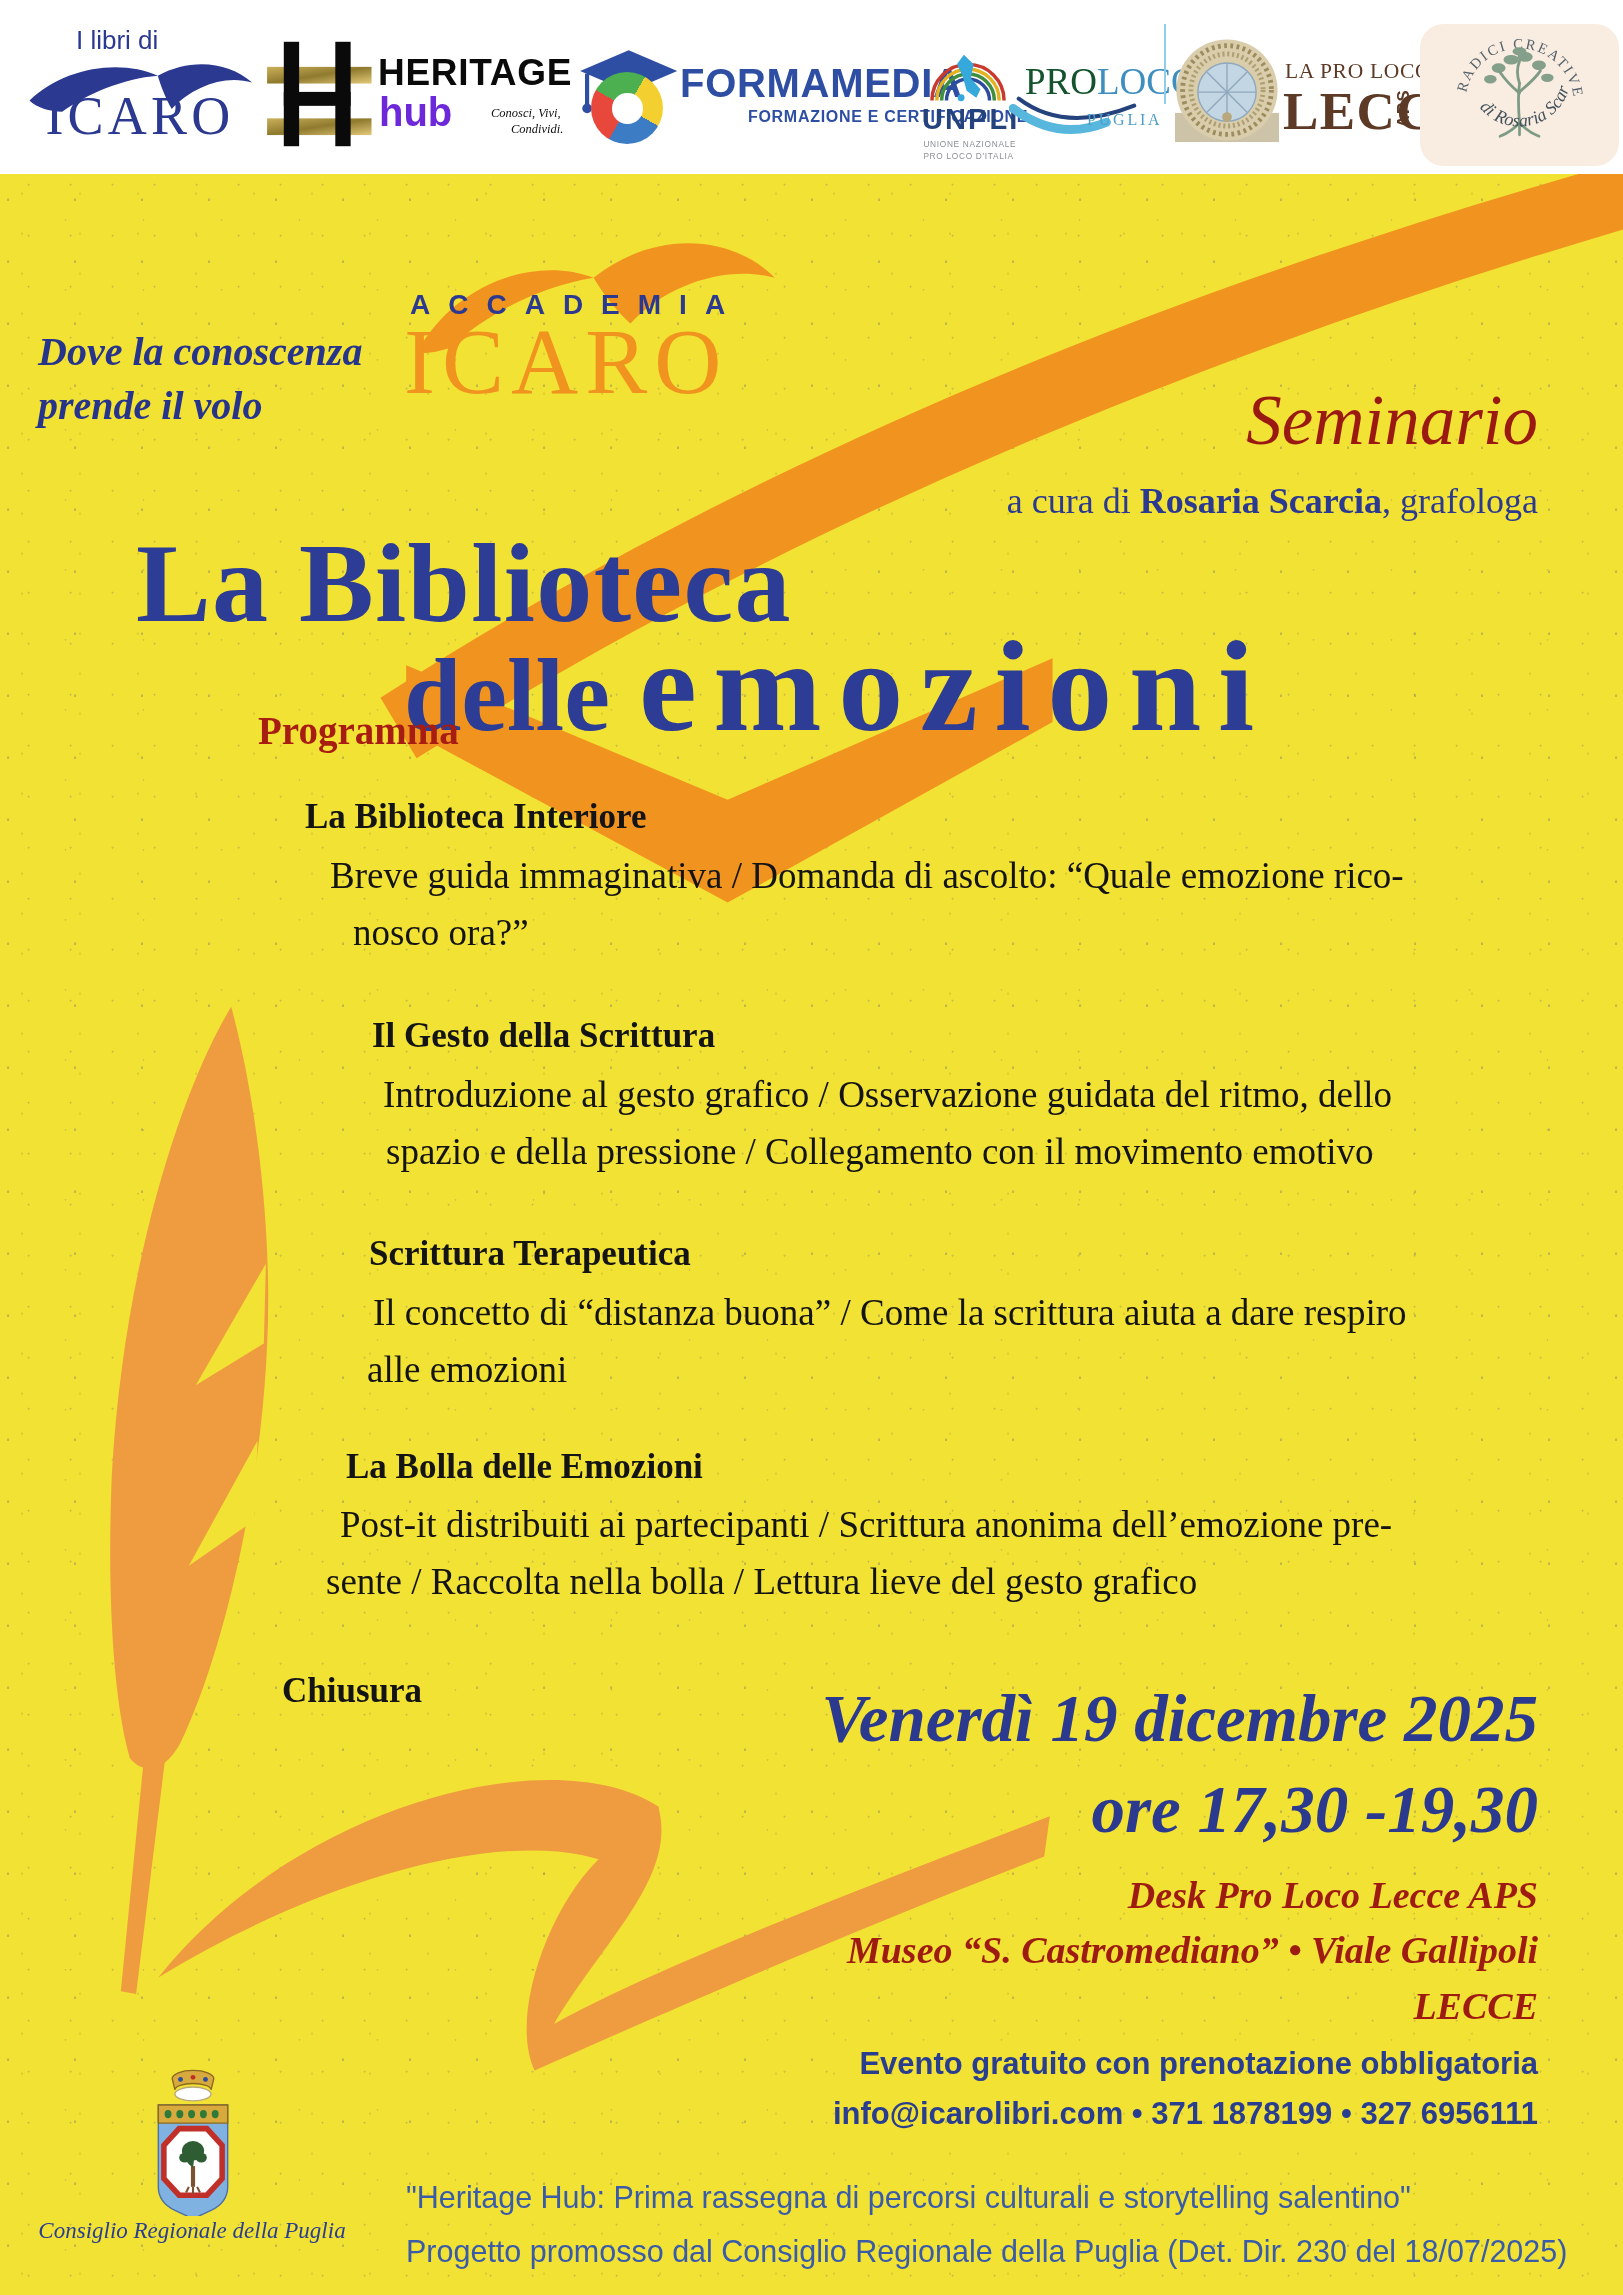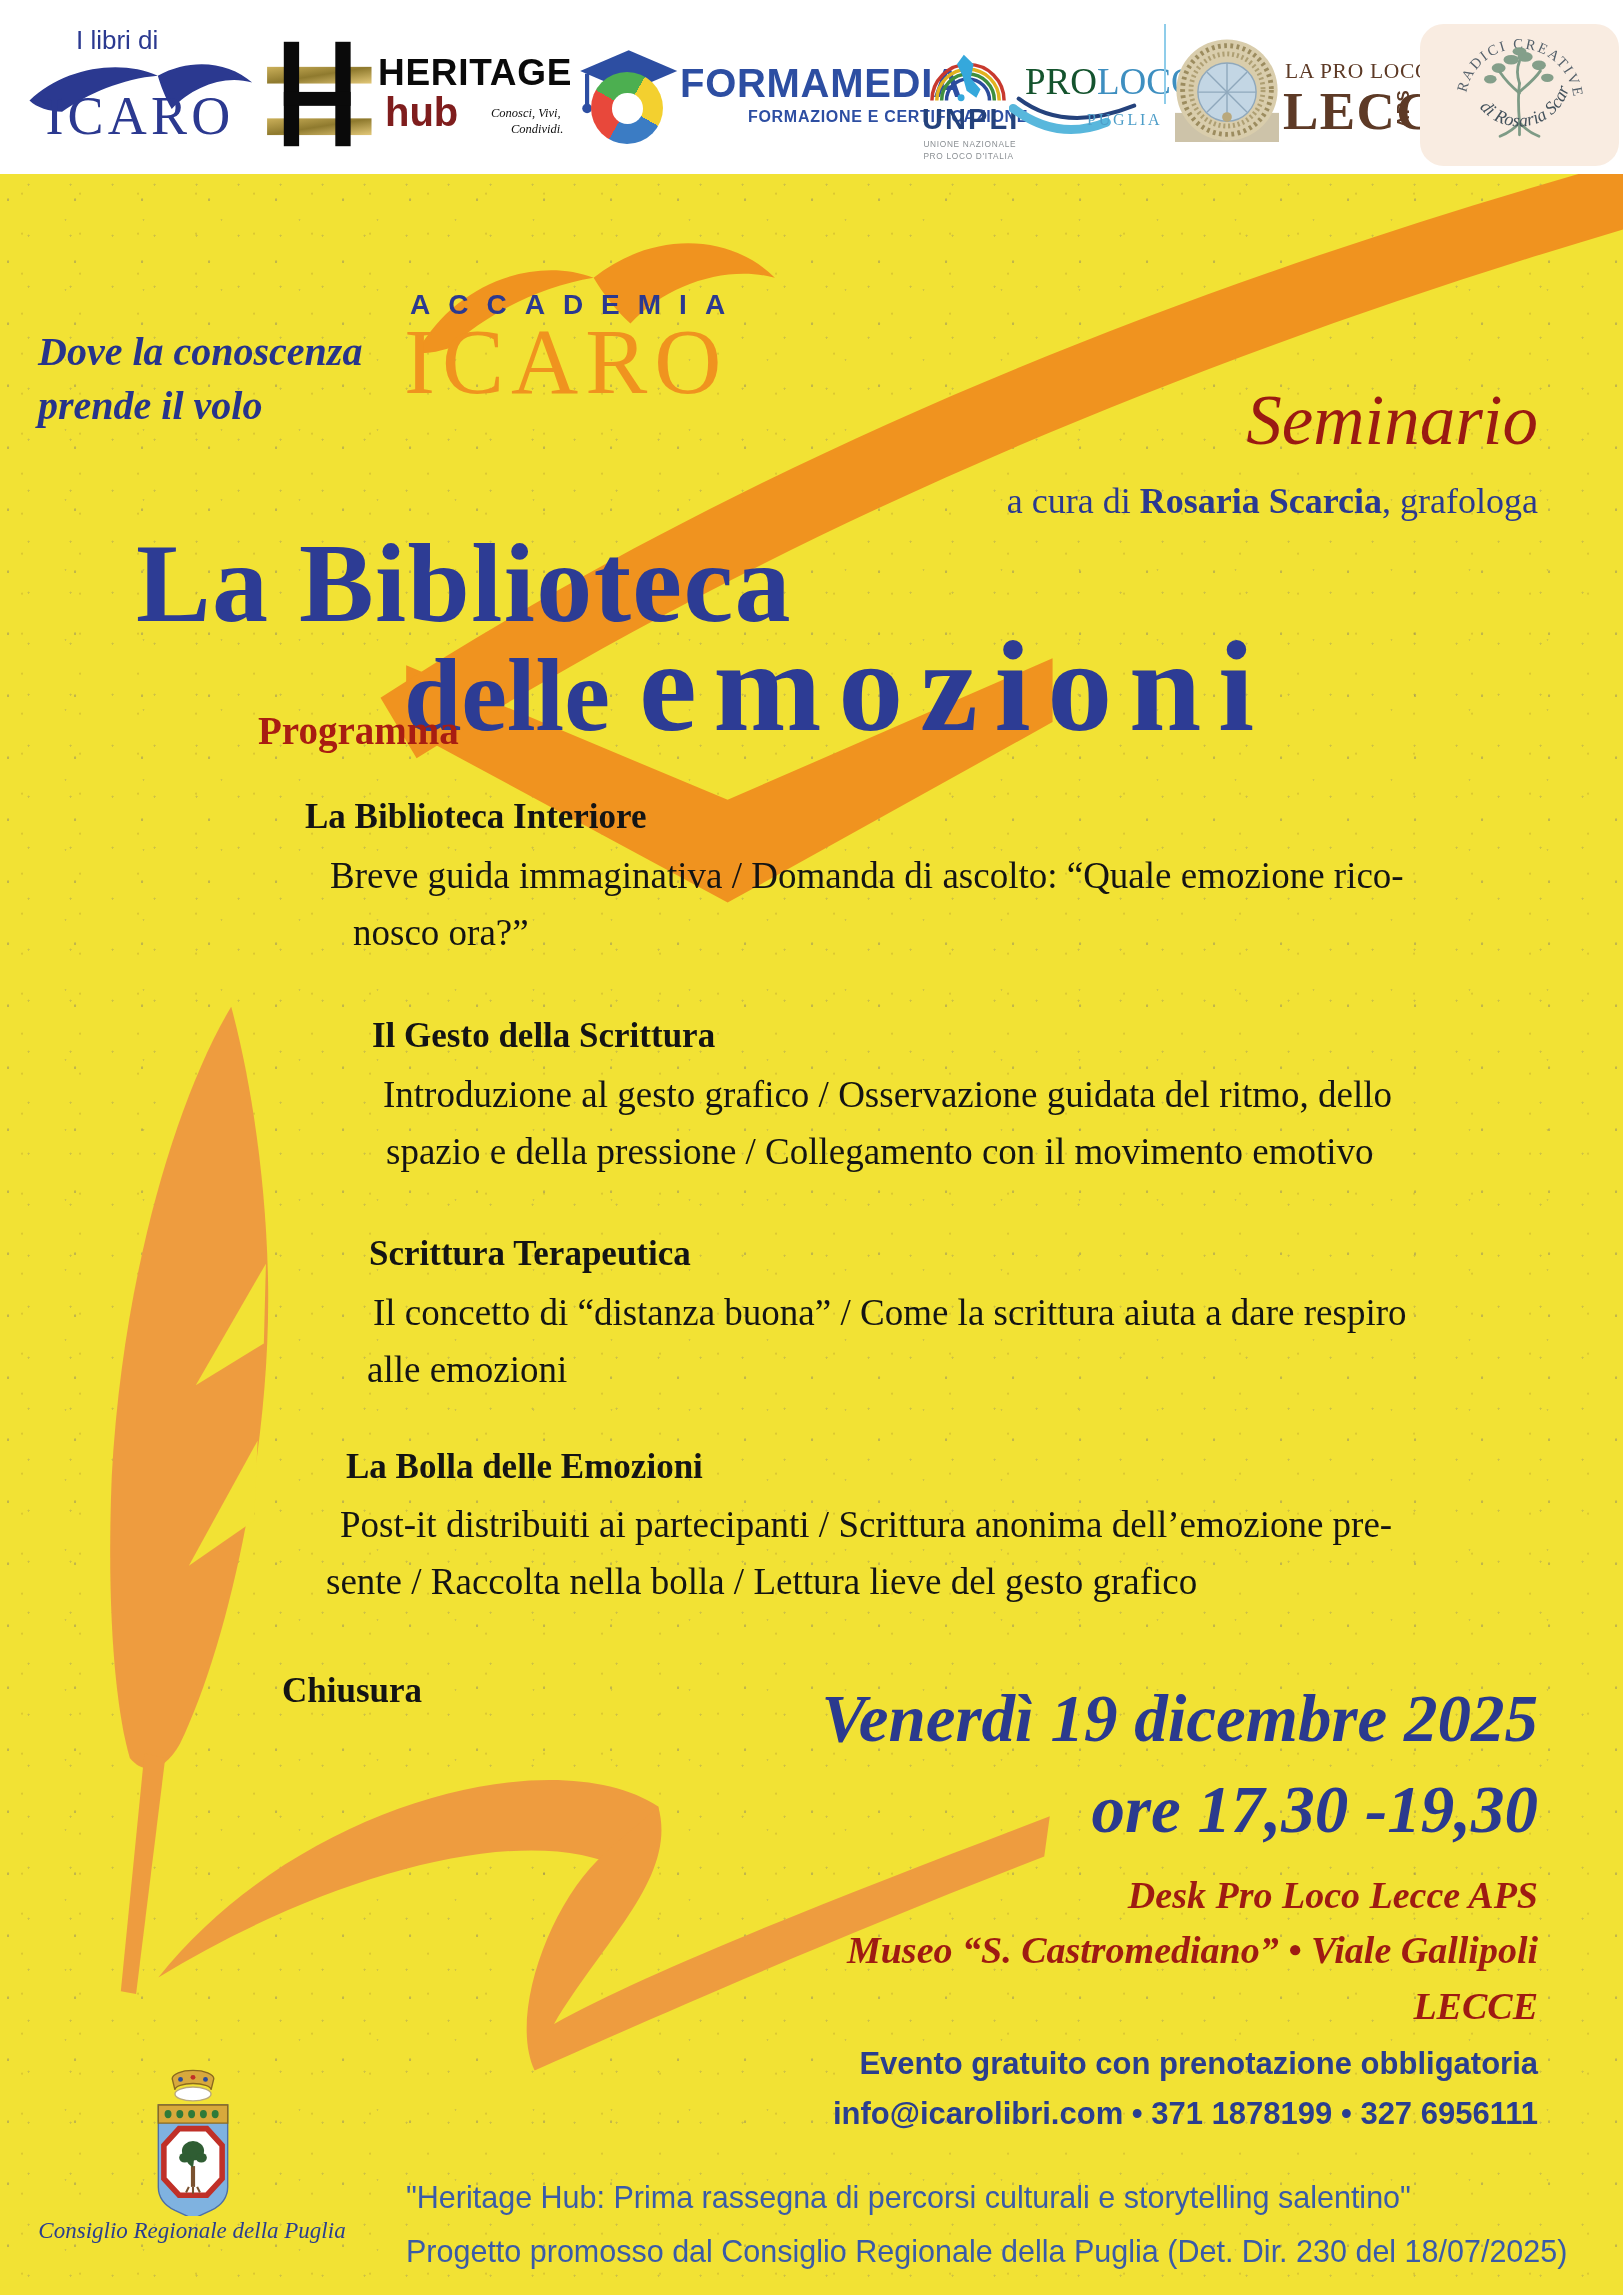--- a/index.html
+++ b/index.html
@@ -79,21 +79,21 @@
               <stop offset="1" stop-color="#E3C878"></stop>
           </linearGradient>
         </defs>
         <rect x="0" y="40" width="150" height="24" fill="url(#gold)"></rect>
         <rect x="0" y="114" width="150" height="24" fill="url(#gold)"></rect>
         <rect x="24" y="4" width="22" height="150" fill="#0A0A0A"></rect>
         <rect x="98" y="4" width="22" height="150" fill="#0A0A0A"></rect>
         <rect x="24" y="76" width="96" height="20" fill="#0A0A0A"></rect>
       </svg>
       <div class="abs sans" style="left:111px;top:12.5px;font-size:37px;font-weight:900;color:#0A0A0A;letter-spacing:0.7px;">HERITAGE</div>
-      <div class="abs sans" style="left:112px;top:51px;font-size:40px;font-weight:900;color:#7f1d1d;margin-left:6px;">hub</div>
+      <div class="abs sans" style="left:112px;top:51px;font-size:40px;font-weight:900;color:#6d28d9;">hub</div>
       <div class="abs serif" style="left:224px;top:67px;font-size:12.5px;font-style:italic;color:#111;text-align:right;">Conosci, Vivi,</div>
       <div class="abs serif" style="left:244px;top:83px;font-size:12.5px;font-style:italic;color:#111;">Condividi.</div>
     </div>
 
     <div class="abs" style="left:576px;top:46px;width:333px;height:111px;">
       <svg class="abs" style="left:0;top:0;" width="104" height="104" viewBox="0 0 150 150">
         <polygon points="76,6 146,36 76,66 6,36" fill="#2D4EA2"></polygon>
         <rect x="52" y="48" width="48" height="16" fill="#2D4EA2"></rect>
         <line x1="16" y1="40" x2="16" y2="84" stroke="#2D4EA2" stroke-width="6"></line>
         <circle cx="16" cy="90" r="7" fill="#2D4EA2"></circle>

